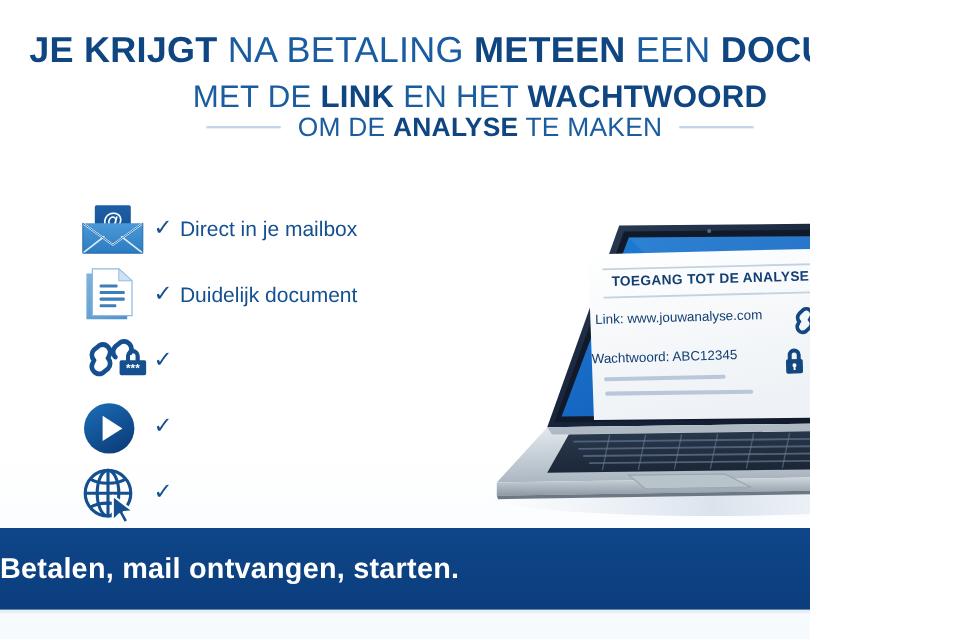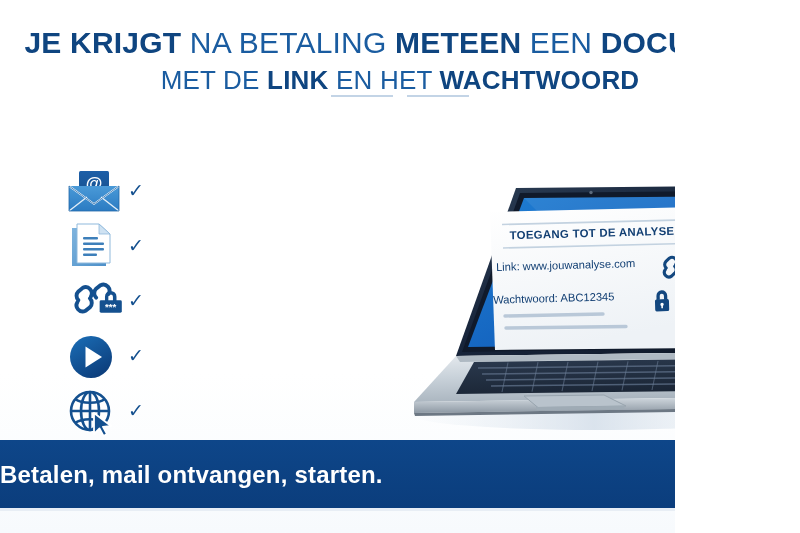--- a/index.html
+++ b/index.html
@@ -132,20 +132,21 @@
 </head>
 <body>
 
 <div class="poster">
 
   <div class="headline">
     <span class="hl-line hl1"><span class="hl-strong">JE KRIJGT</span> <span class="hl-reg">NA BETALING</span> <span class="hl-strong">METEEN</span> <span class="hl-reg">EEN</span> <span class="hl-strong">DOCUMENT</span></span>
     <span class="hl-line hl2"><span class="hl-reg">MET DE</span> <span class="hl-strong">LINK</span> <span class="hl-reg">EN HET</span> <span class="hl-strong">WACHTWOORD</span></span>
     <span class="hl-line hl3">
       <i class="rule"></i>
+      <span class="hl3-words"><span class="hl-reg">OM DE</span> <span class="hl-strong">ANALYSE</span> <span class="hl-reg">TE MAKEN</span></span>
       <i class="rule"></i>
     </span>
   </div>
 
   <div class="features">
 
     <div class="feat">
       <span class="feat-icon">
         <svg width="56" height="44" viewBox="0 0 56 44">
           <defs>
@@ -164,20 +165,21 @@
 
           <path d="M3 16 L53 16 L53 41 L3 41 Z" fill="url(#envBody)"></path>
 
           <path d="M3 16 L28 34 L53 16" fill="none" stroke="#ffffff" stroke-width="1.6"></path>
           <path d="M3 41 L21 27 M53 41 L35 27" stroke="#ffffff" stroke-width="1.4" fill="none" opacity=".85"></path>
           <path d="M3 16 L28 34 L53 16 L53 41 L3 41 Z" fill="none" stroke="#2167a8" stroke-width=".8"></path>
         </svg>
       </span>
       <span class="feat-label">
         <span class="check">✓</span>
+        <span>Direct in je mailbox</span>
       </span>
     </div>
 
     <div class="feat">
       <span class="feat-icon">
         <svg width="56" height="50" viewBox="0 0 56 50">
           <defs>
             <linearGradient id="docBack" x1="0" y1="0" x2="1" y2="1">
               <stop offset="0" stop-color="#7fb4de"></stop>
                 <stop offset="1" stop-color="#4d90c9"></stop>
@@ -191,20 +193,21 @@
           <g fill="#3d7fba">
             <rect x="17" y="15" width="15" height="2.6" rx="1"></rect>
             <rect x="17" y="20.5" width="21" height="2.6" rx="1"></rect>
             <rect x="17" y="26" width="21" height="2.6" rx="1"></rect>
             <rect x="17" y="31.5" width="14" height="2.6" rx="1"></rect>
           </g>
         </svg>
       </span>
       <span class="feat-label">
         <span class="check">✓</span>
+        <span>Duidelijk document</span>
       </span>
     </div>
 
     <div class="feat">
       <span class="feat-icon">
         <svg width="70" height="40" viewBox="0 0 70 40">
           <g fill="none" stroke="#14508f" stroke-width="4.4" stroke-linecap="round">
             <path d="M14 18 a7 7 0 0 1 0 -10 l5 -4 a7 7 0 0 1 9 10"></path>
             <path d="M27 16 a7 7 0 0 1 0 10 l-5 4 a7 7 0 0 1 -9 -10"></path>
           </g>

